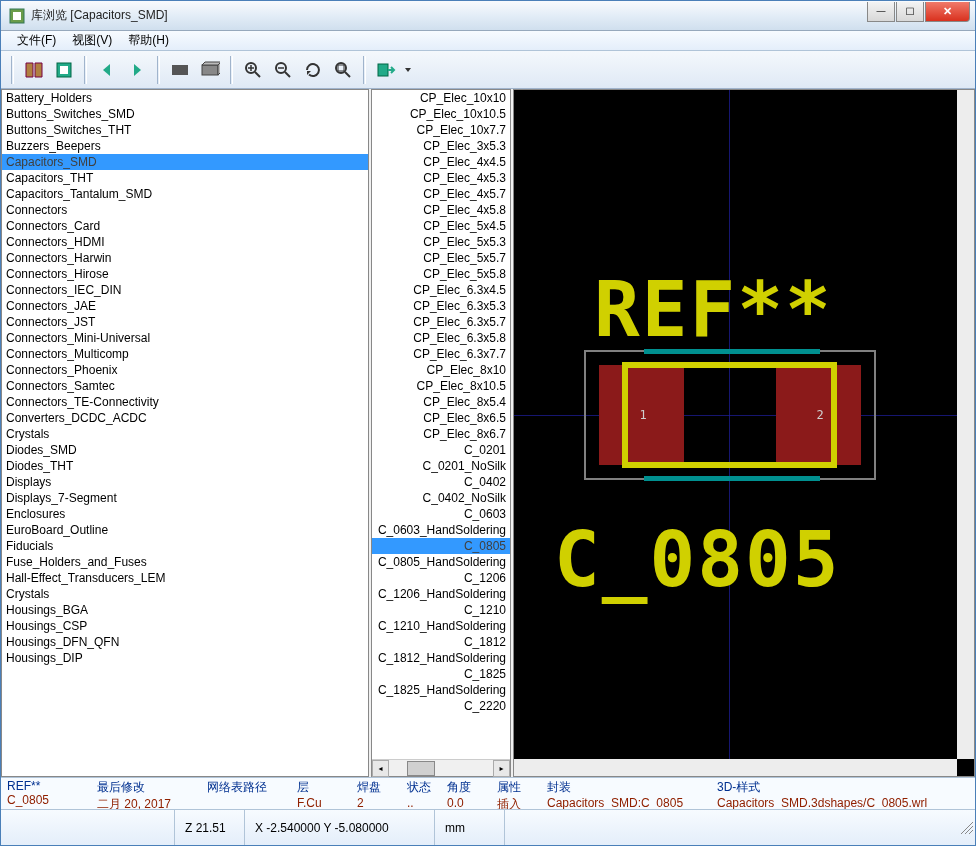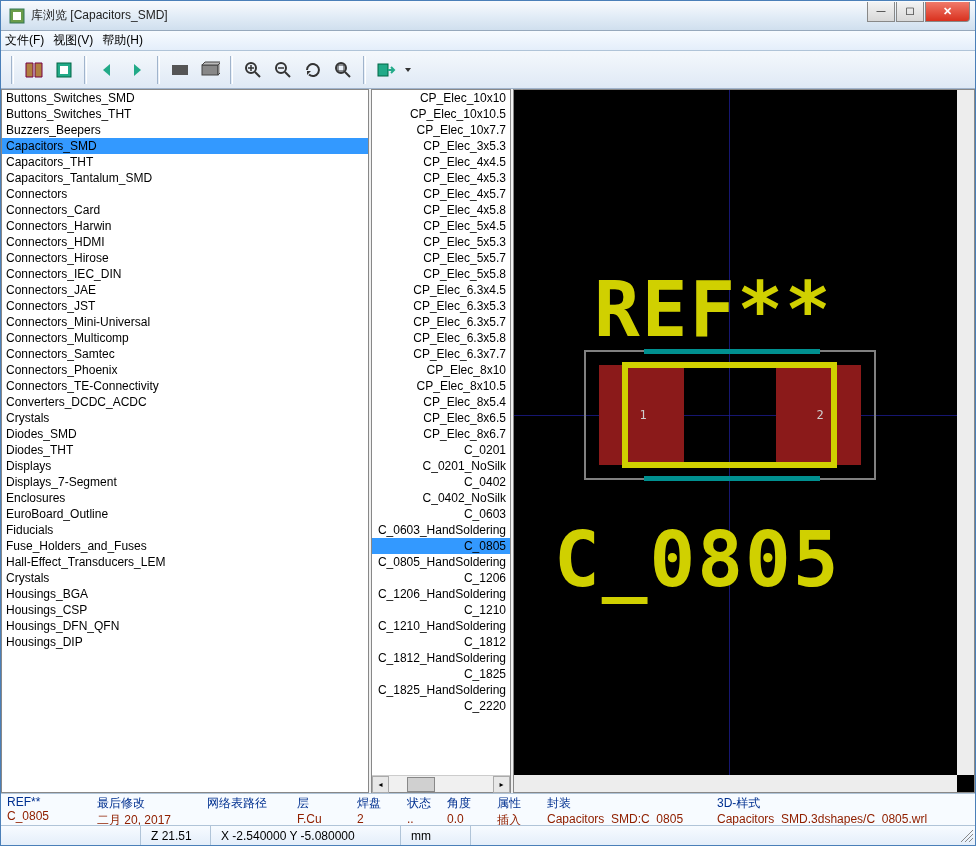--- a/index.html
+++ b/index.html
@@ -13,38 +13,38 @@
 .titlebar .title { flex: 1; color: #222; font-size: 12px; }
 .win-btns { display: flex; height: 20px; margin-right: 5px; gap: 1px; margin-top: -8px; }
 .win-btn { width: 28px; height: 20px; background: linear-gradient(#f3f3f3,#d8d8d8); border: 1px solid #888; border-top: none; display: flex; align-items: center; justify-content: center; font-size: 10px; }
 .win-btn.max { width: 28px; }
 .win-btn.close { width: 45px; background: linear-gradient(#f07a6a,#d9311e); color: #fff; border-radius: 0 0 4px 0; }
 .win-btn.close::before { content: "✕"; font-size: 11px; font-weight: bold; }
 .win-btn.min::before { content: "—"; font-size: 9px; }
 .win-btn.max::before { content: "☐"; font-size: 10px; }
 
 
-.menubar { height: 20px; background: linear-gradient(#f7fbff,#e4eefa); border-bottom: 1px solid #b0c4d8; display: flex; align-items: center; padding-left: 4px; gap: 9px; }
+.menubar { height: 20px; background: linear-gradient(#f7fbff,#e4eefa); border-bottom: 1px solid #b0c4d8; display: flex; align-items: center; padding-left: 16px; gap: 16px; }
 .menubar span { color: #000; cursor: default; }
 
 
 .toolbar { height: 38px; background: linear-gradient(#f4f8fc,#dfe9f5); border-bottom: 1px solid #a0b4cc; display: flex; align-items: center; padding-left: 6px; gap: 2px; }
 .tsep { width: 3px; height: 28px; border-left: 1px solid #a0b4cc; border-right: 1px solid #fff; margin: 0 4px; }
 .tbtn { width: 28px; height: 28px; display: flex; align-items: center; justify-content: center; border: 1px solid transparent; }
 .tbtn svg { width: 20px; height: 20px; }
 
 
 .main { flex: 1; display: flex; min-height: 0; background: #f0f0f0; }
 .panel-left { width: 368px; background: #fff; border: 1px solid #888; overflow-y: scroll; }
 .panel-mid { width: 140px; background: #fff; border: 1px solid #888; margin-left: 2px; display: flex; flex-direction: column; }
 .panel-mid .list { flex: 1; overflow: hidden; text-align: right; }
 .panel-view { flex: 1; background: #000; border: 1px solid #888; margin-left: 2px; position: relative; overflow: hidden; }
 
 .list-item { padding: 1px 4px; cursor: default; white-space: nowrap; color: #000; }
-.list-item.selected { background: #3399ff; color: #000000; }
+.list-item.selected { background: #3399ff; color: #404040; }
 
 .hscroll { height: 17px; background: #f0f0f0; border-top: 1px solid #ccc; display: flex; align-items: center; }
 .hscroll .hbtn { width: 17px; height: 17px; background: #e8e8e8; border: 1px solid #aaa; display: flex; align-items: center; justify-content: center; font-size: 8px; }
 .hscroll .htrack { flex: 1; height: 17px; position: relative; }
 .hscroll .hthumb { position: absolute; left: 18px; width: 28px; height: 15px; top: 1px; background: #d0d0d0; border: 1px solid #888; }
 
 .view-hscroll { position: absolute; bottom: 0; left: 0; right: 17px; height: 17px; background: #ededed; display: flex; }
 .view-vscroll { position: absolute; right: 0; top: 0; bottom: 17px; width: 17px; background: #ededed; }
 
 
@@ -63,21 +63,21 @@
 .fab1 { left: 130px; top: 259px; width: 176px; }
 .fab2 { left: 130px; top: 386px; width: 176px; }
 
 
 .infobar { height: 32px; background: #f7fbff; border-top: 1px solid #b0c4d8; display: flex; font-size: 11px; }
 .infocol { display: flex; flex-direction: column; padding: 1px 6px; }
 .infocol .lbl { color: #003090; }
 .infocol .val { color: #902000; }
 
 
-.statusbar { height: 20px; background: linear-gradient(#f7fbff,#e4eefa); border-top: 1px solid #b0c4d8; display: flex; align-items: center; font-size: 11px; color: #000; }
+.statusbar { height: 36px; background: linear-gradient(#f7fbff,#e4eefa); border-top: 1px solid #b0c4d8; display: flex; align-items: center; font-size: 11px; color: #000; padding-left: 34px; }
 .sb-cell { padding: 0 10px; border-right: 1px solid #b0c4d8; height: 100%; display: flex; align-items: center; }
 .sb-grip { margin-left: auto; width: 18px; display: flex; align-items: flex-end; justify-content: flex-end; padding: 2px; }
 
 ::-webkit-scrollbar { width: 17px; height: 17px; }
 ::-webkit-scrollbar-track { background: #f0f0f0; }
 ::-webkit-scrollbar-thumb { background: #c8c8c8; border: 1px solid #888; }
 ::-webkit-scrollbar-button { background: #e8e8e8; border: 1px solid #aaa; height: 17px; width: 17px; }
 </style>
 </head>
 <body>
@@ -175,38 +175,39 @@
       </div>
     <div class="tbtn" style="width:12px;">
         <svg viewBox="0 0 10 10">
           <path d="M2 3l3 4 3-4z" fill="#333"></path>
         </svg>
       </div>
   </div>
 
   <div class="main">
     <div class="panel-left" id="lib-list">
+        <div class="list-item">Battery_Holders</div>
         <div class="list-item">Buttons_Switches_SMD</div>
         <div class="list-item">Buttons_Switches_THT</div>
         <div class="list-item">Buzzers_Beepers</div>
         <div class="list-item selected">Capacitors_SMD</div>
         <div class="list-item">Capacitors_THT</div>
         <div class="list-item">Capacitors_Tantalum_SMD</div>
         <div class="list-item">Connectors</div>
         <div class="list-item">Connectors_Card</div>
+        <div class="list-item">Connectors_HDMI</div>
         <div class="list-item">Connectors_Harwin</div>
-        <div class="list-item">Connectors_HDMI</div>
         <div class="list-item">Connectors_Hirose</div>
         <div class="list-item">Connectors_IEC_DIN</div>
         <div class="list-item">Connectors_JAE</div>
         <div class="list-item">Connectors_JST</div>
         <div class="list-item">Connectors_Mini-Universal</div>
         <div class="list-item">Connectors_Multicomp</div>
+        <div class="list-item">Connectors_Phoenix</div>
         <div class="list-item">Connectors_Samtec</div>
-        <div class="list-item">Connectors_Phoenix</div>
         <div class="list-item">Connectors_TE-Connectivity</div>
         <div class="list-item">Converters_DCDC_ACDC</div>
         <div class="list-item">Crystals</div>
         <div class="list-item">Diodes_SMD</div>
         <div class="list-item">Diodes_THT</div>
         <div class="list-item">Displays</div>
         <div class="list-item">Displays_7-Segment</div>
         <div class="list-item">Enclosures</div>
         <div class="list-item">EuroBoard_Outline</div>
         <div class="list-item">Fiducials</div>

